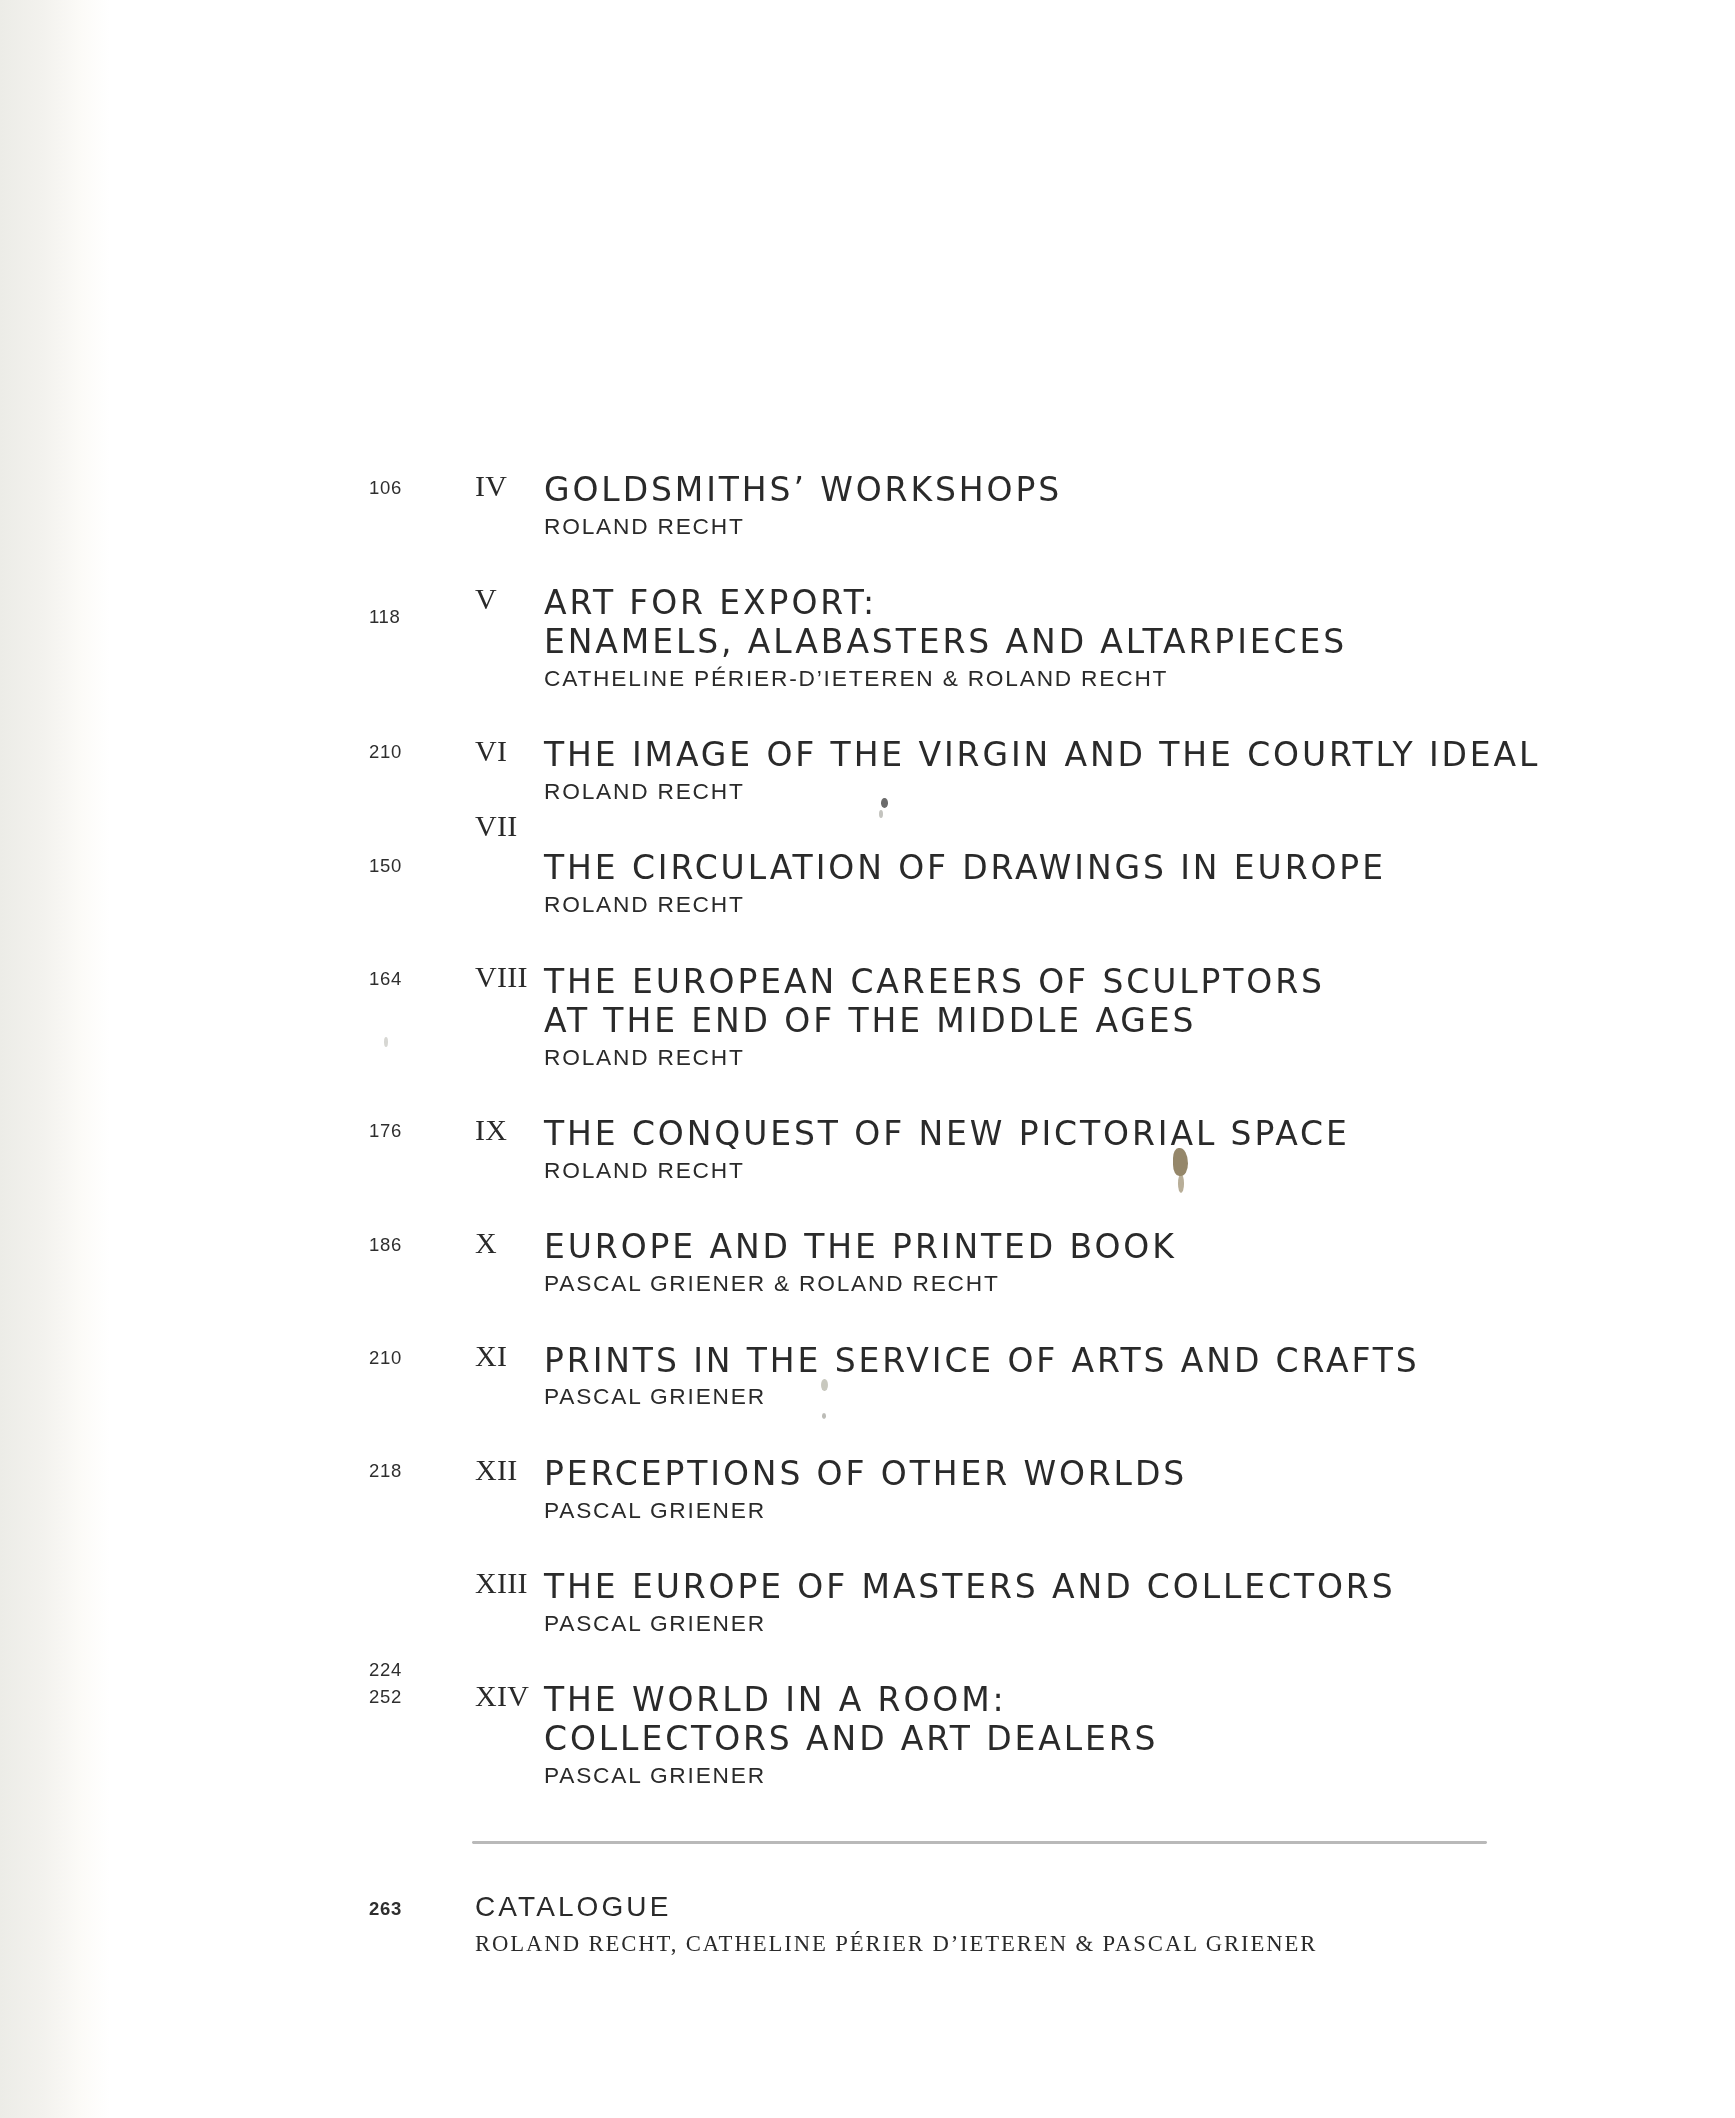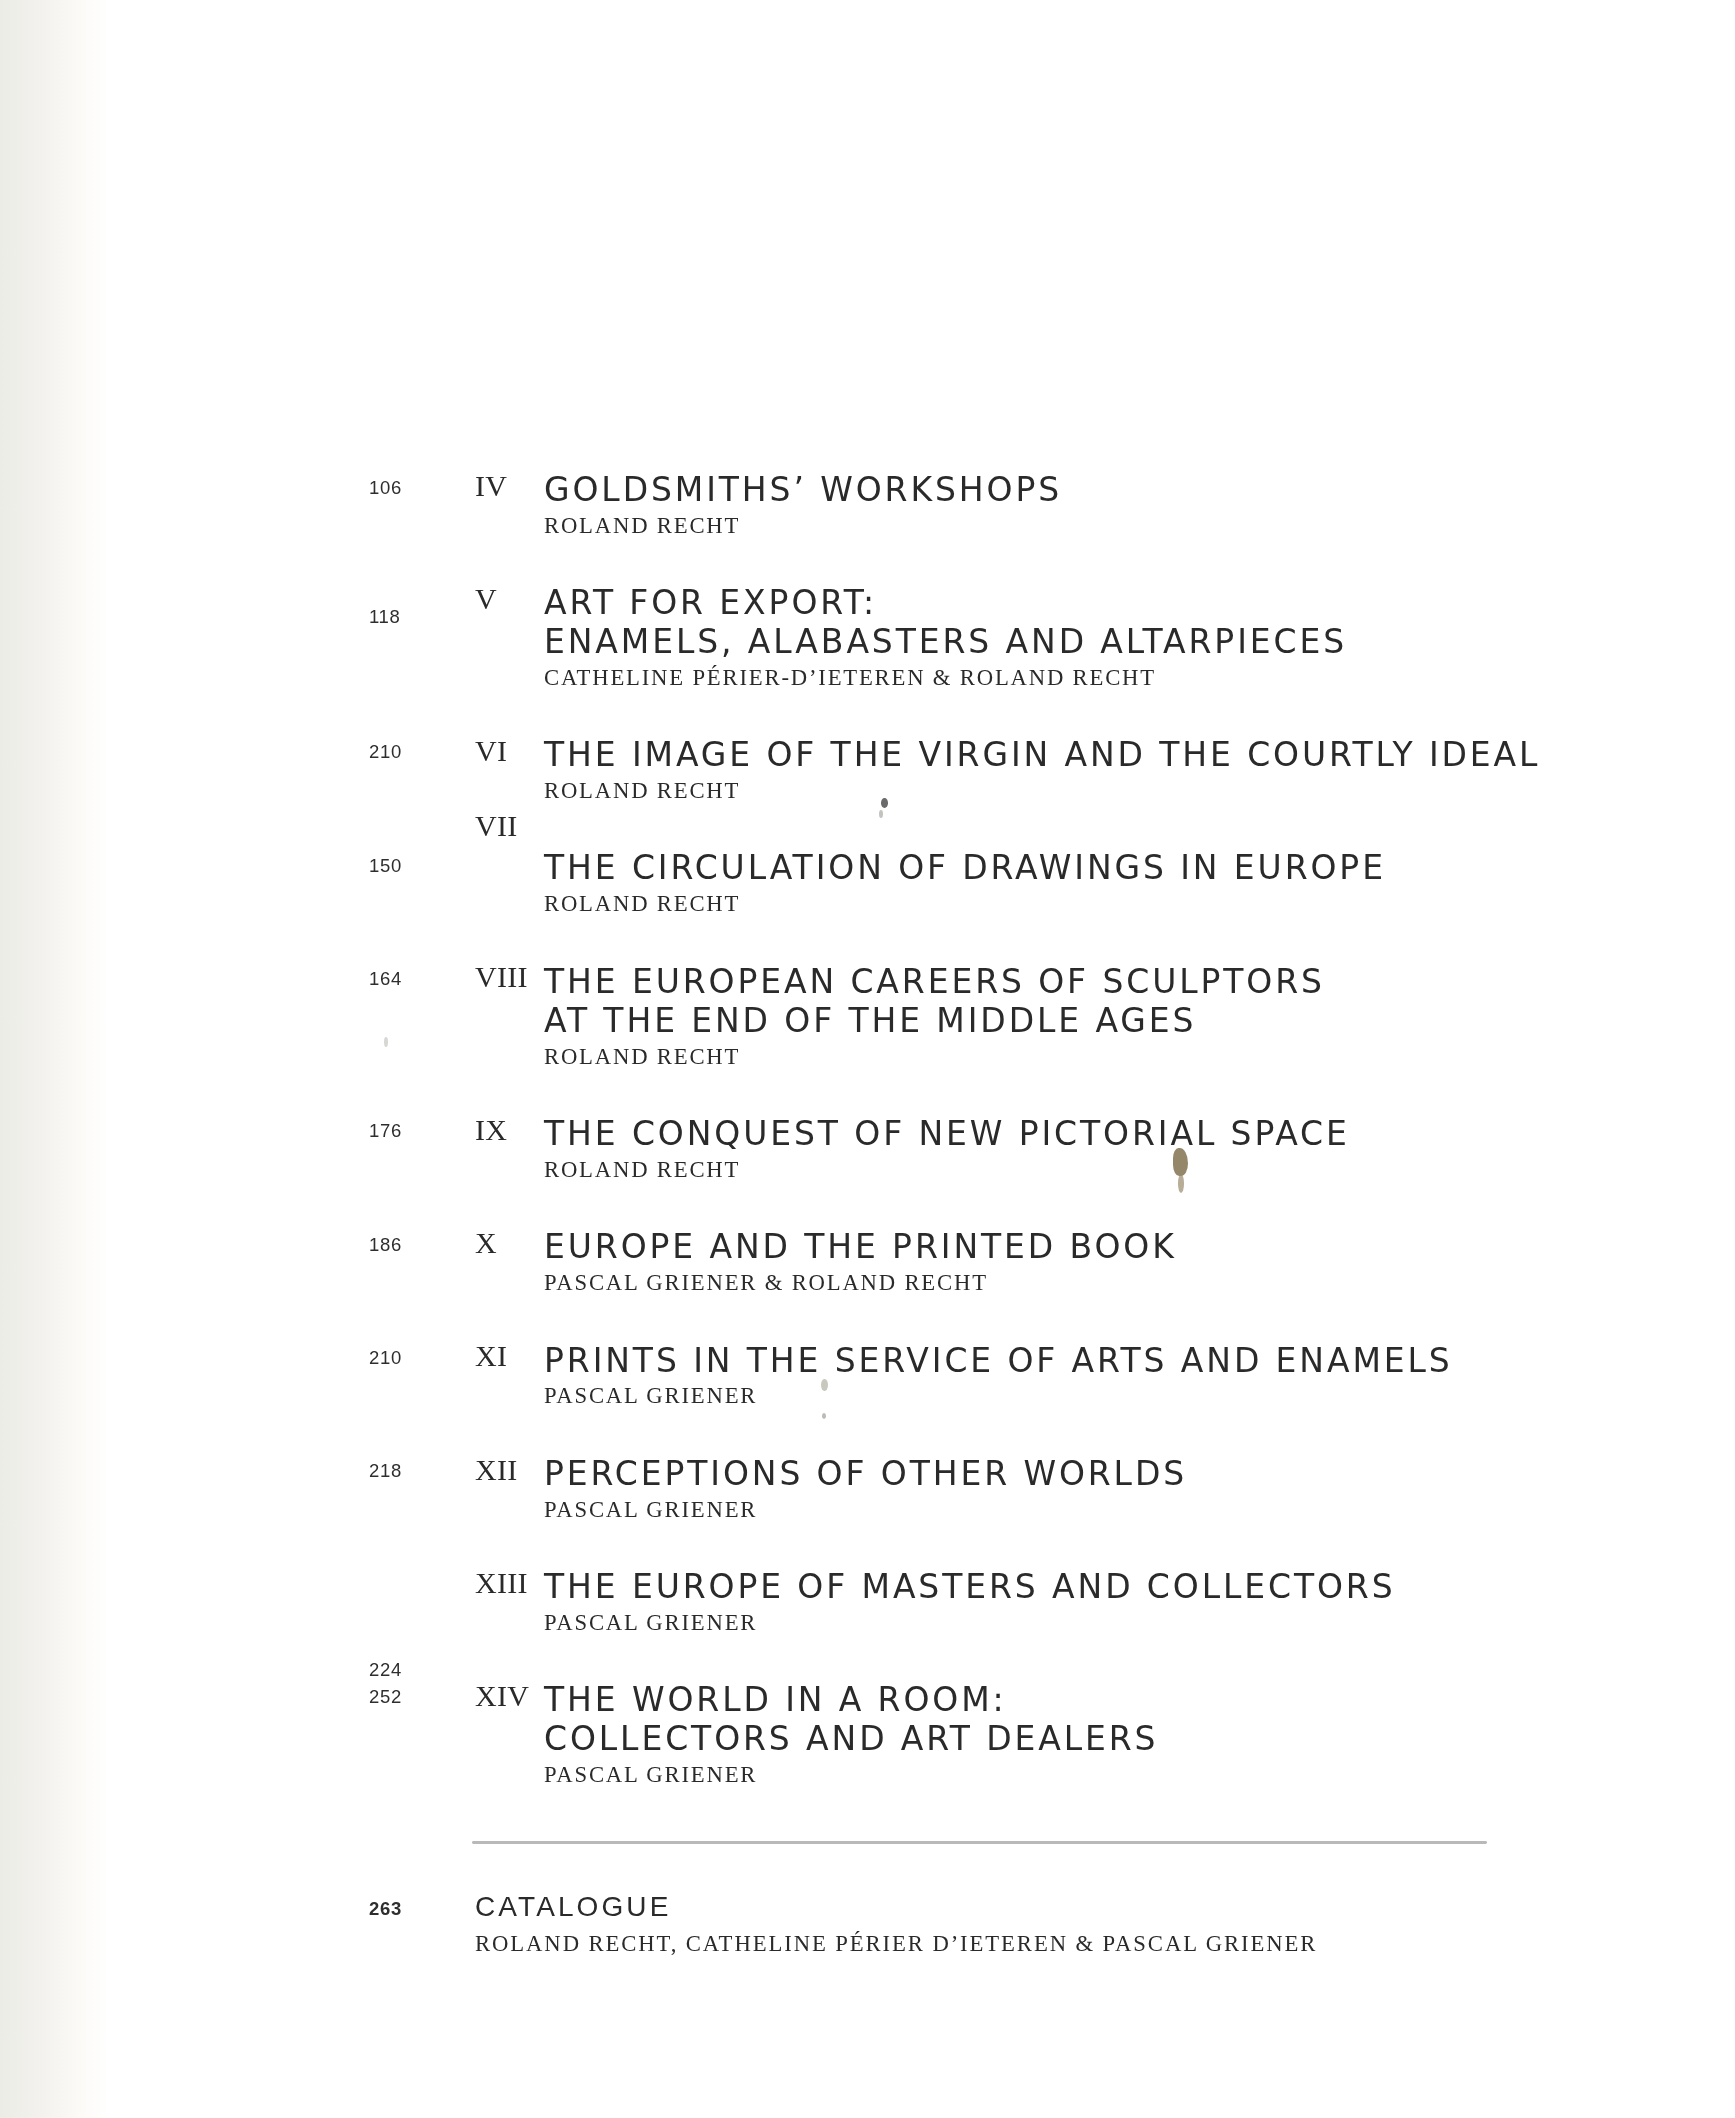--- a/index.html
+++ b/index.html
@@ -55,21 +55,21 @@
     font-weight: normal;
     font-size: 33px;
     letter-spacing: 2.9px;
     color: #2a2a2a;
     line-height: 1;
     white-space: nowrap;
   }
   .author {
     position: absolute;
     left: 544px;
-    font-family: Liberation Serif, serif;
+    font-family: Liberation Sans, sans-serif;
     font-size: 22.7px;
     letter-spacing: 1.8px;
     color: #2a2a2a;
     line-height: 1;
     white-space: nowrap;
   }
   .rule {
     position: absolute;
     left: 472px;
     top: 1841px;
@@ -169,21 +169,21 @@
   <div class="entry">
     <span class="page-num" style="top:1236px">186</span>
     <span class="roman" style="top:1228px">X</span>
     <span class="title-line" style="top:1230px">EUROPE AND THE PRINTED BOOK</span>
     <span class="author" style="top:1272px">PASCAL GRIENER &amp; ROLAND RECHT</span>
   </div>
 
   <div class="entry">
     <span class="page-num" style="top:1349px">210</span>
     <span class="roman" style="top:1341px">XI</span>
-    <span class="title-line" style="top:1344px">PRINTS IN THE SERVICE OF ARTS AND ENAMELS</span>
+    <span class="title-line" style="top:1344px">PRINTS IN THE SERVICE OF ARTS AND CRAFTS</span>
     <span class="author" style="top:1385px">PASCAL GRIENER</span>
   </div>
 
   <div class="entry">
     <span class="page-num" style="top:1462px">218</span>
     <span class="roman" style="top:1455px">XII</span>
     <span class="title-line" style="top:1457px">PERCEPTIONS OF OTHER WORLDS</span>
     <span class="author" style="top:1499px">PASCAL GRIENER</span>
   </div>
 

